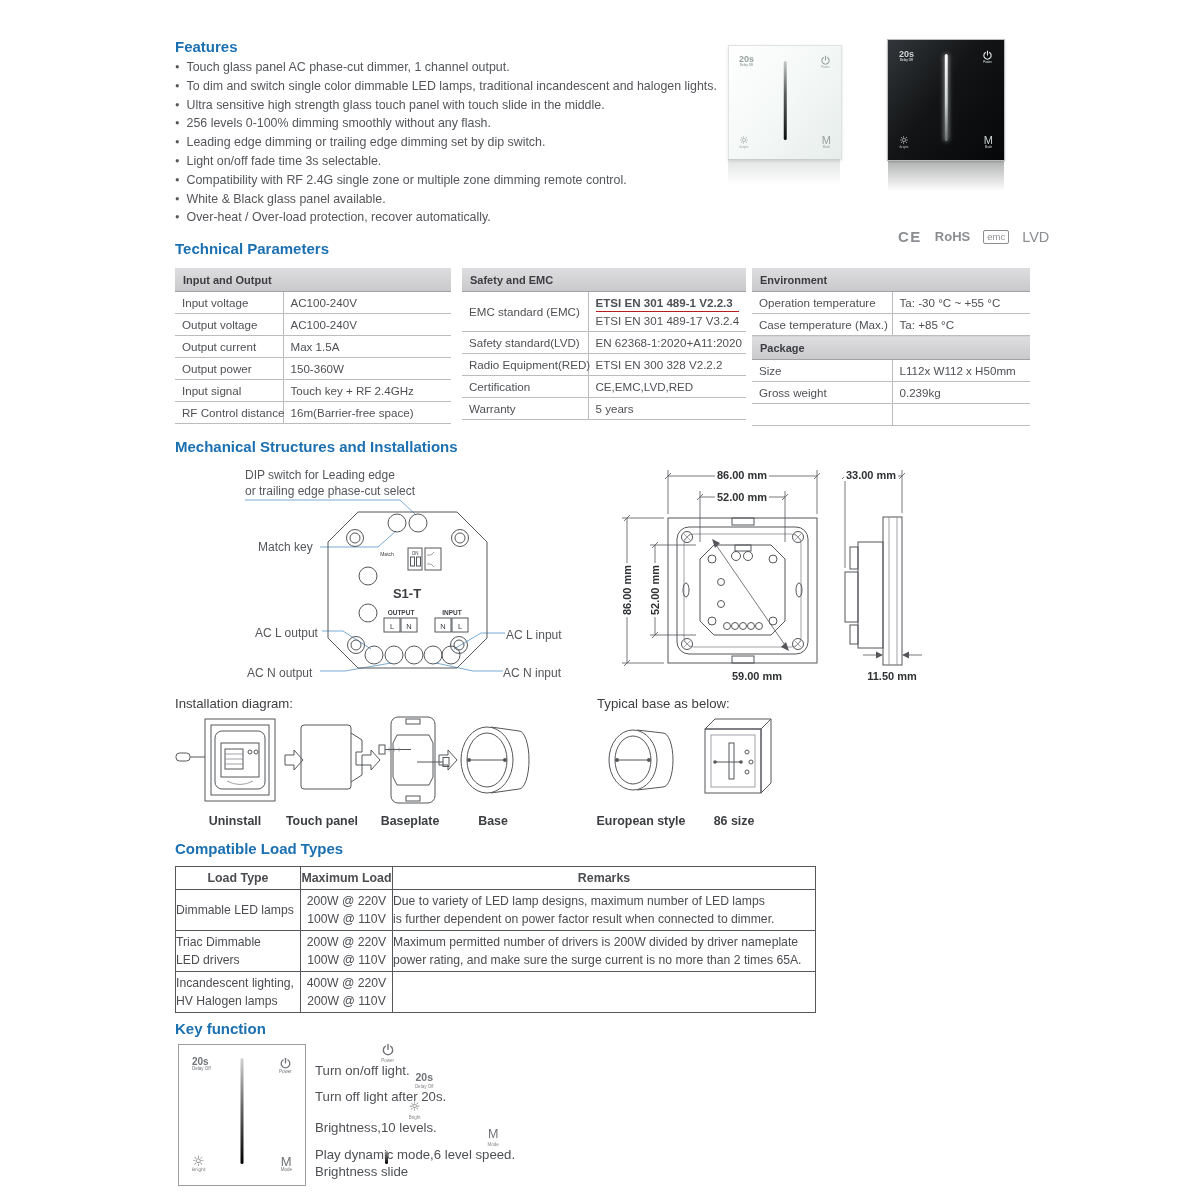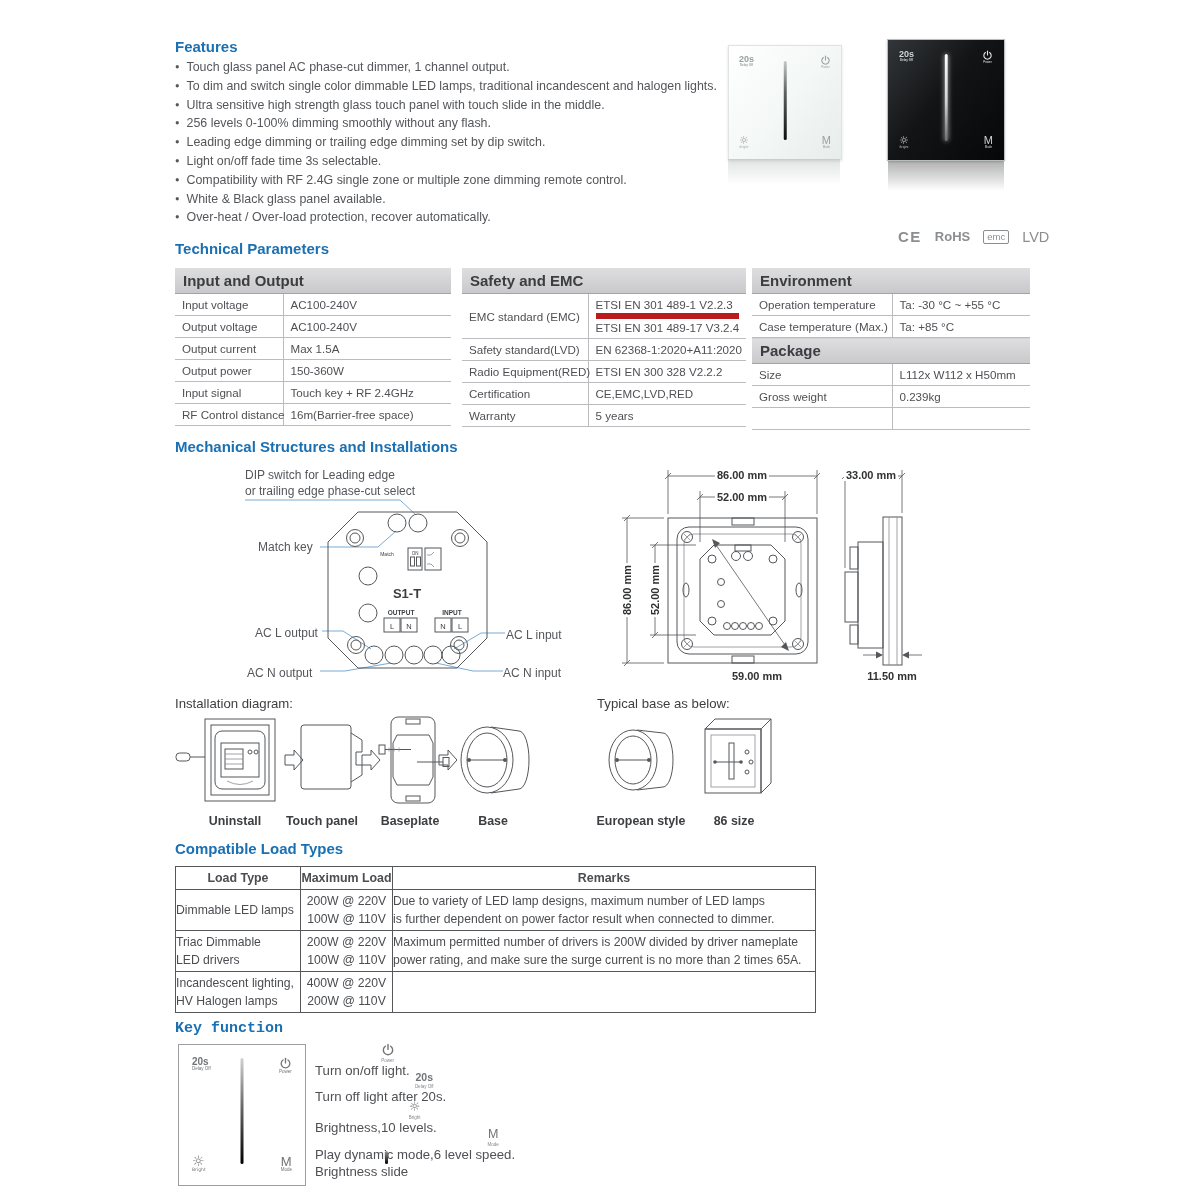--- a/index.html
+++ b/index.html
@@ -39,26 +39,26 @@
 
   
   .certs{position:absolute;left:898px;top:228px;display:flex;align-items:center;gap:13px;color:#8b8e91;}
   .c-ce{font-size:15px;letter-spacing:1.5px;font-weight:bold;}
   .c-rohs{font-size:13px;font-weight:bold;}
   .c-emc{font-size:9.5px;border:1px solid #8b8e91;border-radius:2px;padding:0 3px;line-height:12px;}
   .c-lvd{font-size:14.5px;}
 
   
   .ptable{position:absolute;border-collapse:collapse;table-layout:fixed;font-size:11.6px;color:#4e5054;}
-  .ptable th{background:linear-gradient(#dedee1,#c9c9cc);text-align:left;font-size:15px;
+  .ptable th{background:linear-gradient(#dedee1,#c9c9cc);text-align:left;font-size:11px;
     color:#3b3d41;padding:4px 8px;height:15px;border-bottom:1px solid #a2a3a6;font-weight:bold;margin-left:36px;}
   .ptable td{border-bottom:1px solid #bcbcbf;padding:2px 7px;height:17px;white-space:nowrap;}
   .ptable td.lbl{border-right:1px solid #bcbcbf;}
   .ptable .twoline div{line-height:17px;}
-  .ptable .twoline div:first-child{border-bottom:6px solid #b91c1c;}
+  .ptable .twoline div:first-child{border-bottom:1px solid #b91c1c;font-weight:bold;}
   .ptable tr.empty td{height:17px;}
 
   
   .mech-svg{position:absolute;left:175px;top:452px;}
   .mlabel{position:absolute;font-size:12px;color:#54565a;white-space:nowrap;}
   .dim{position:absolute;font-size:11px;font-weight:bold;color:#2f3133;background:#fff;
     padding:0 2px;transform:translateX(-50%);white-space:nowrap;}
   .dim.rot{transform:translate(-50%,-50%) rotate(-90deg);}
 
   
@@ -543,21 +543,21 @@
             <div>200W @ 110V</div>
           </td>
         <td class="lt-rem">
             <div></div>
             <div></div>
           </td>
       </tr>
     </tbody>
   </table>
 
-  <div class="sec-title" style="left:175px;top:1020px;font-family:Liberation Mono, monospace;">Key function</div>
+  <div class="sec-title" style="left:175px;top:1020px;">Key function</div>
 
   <div class="kf-panel">
     <div class="glyph" style="left:13px;top:12px;color:#717376;font-size:10px;font-weight:bold;">
       <span>20s</span>
       <span class="gsub" style="font-size:4.5px;font-weight:normal;">Delay Off</span>
     </div>
     <div class="glyph" style="right:13px;top:12px;color:#717376;">
       <svg class="pw" width="13" height="13" viewBox="0 0 24 24">
           <path d="M12 2.5 V11"></path>
           <path d="M7.5 5.5 a8 8 0 1 0 9 0"></path>

